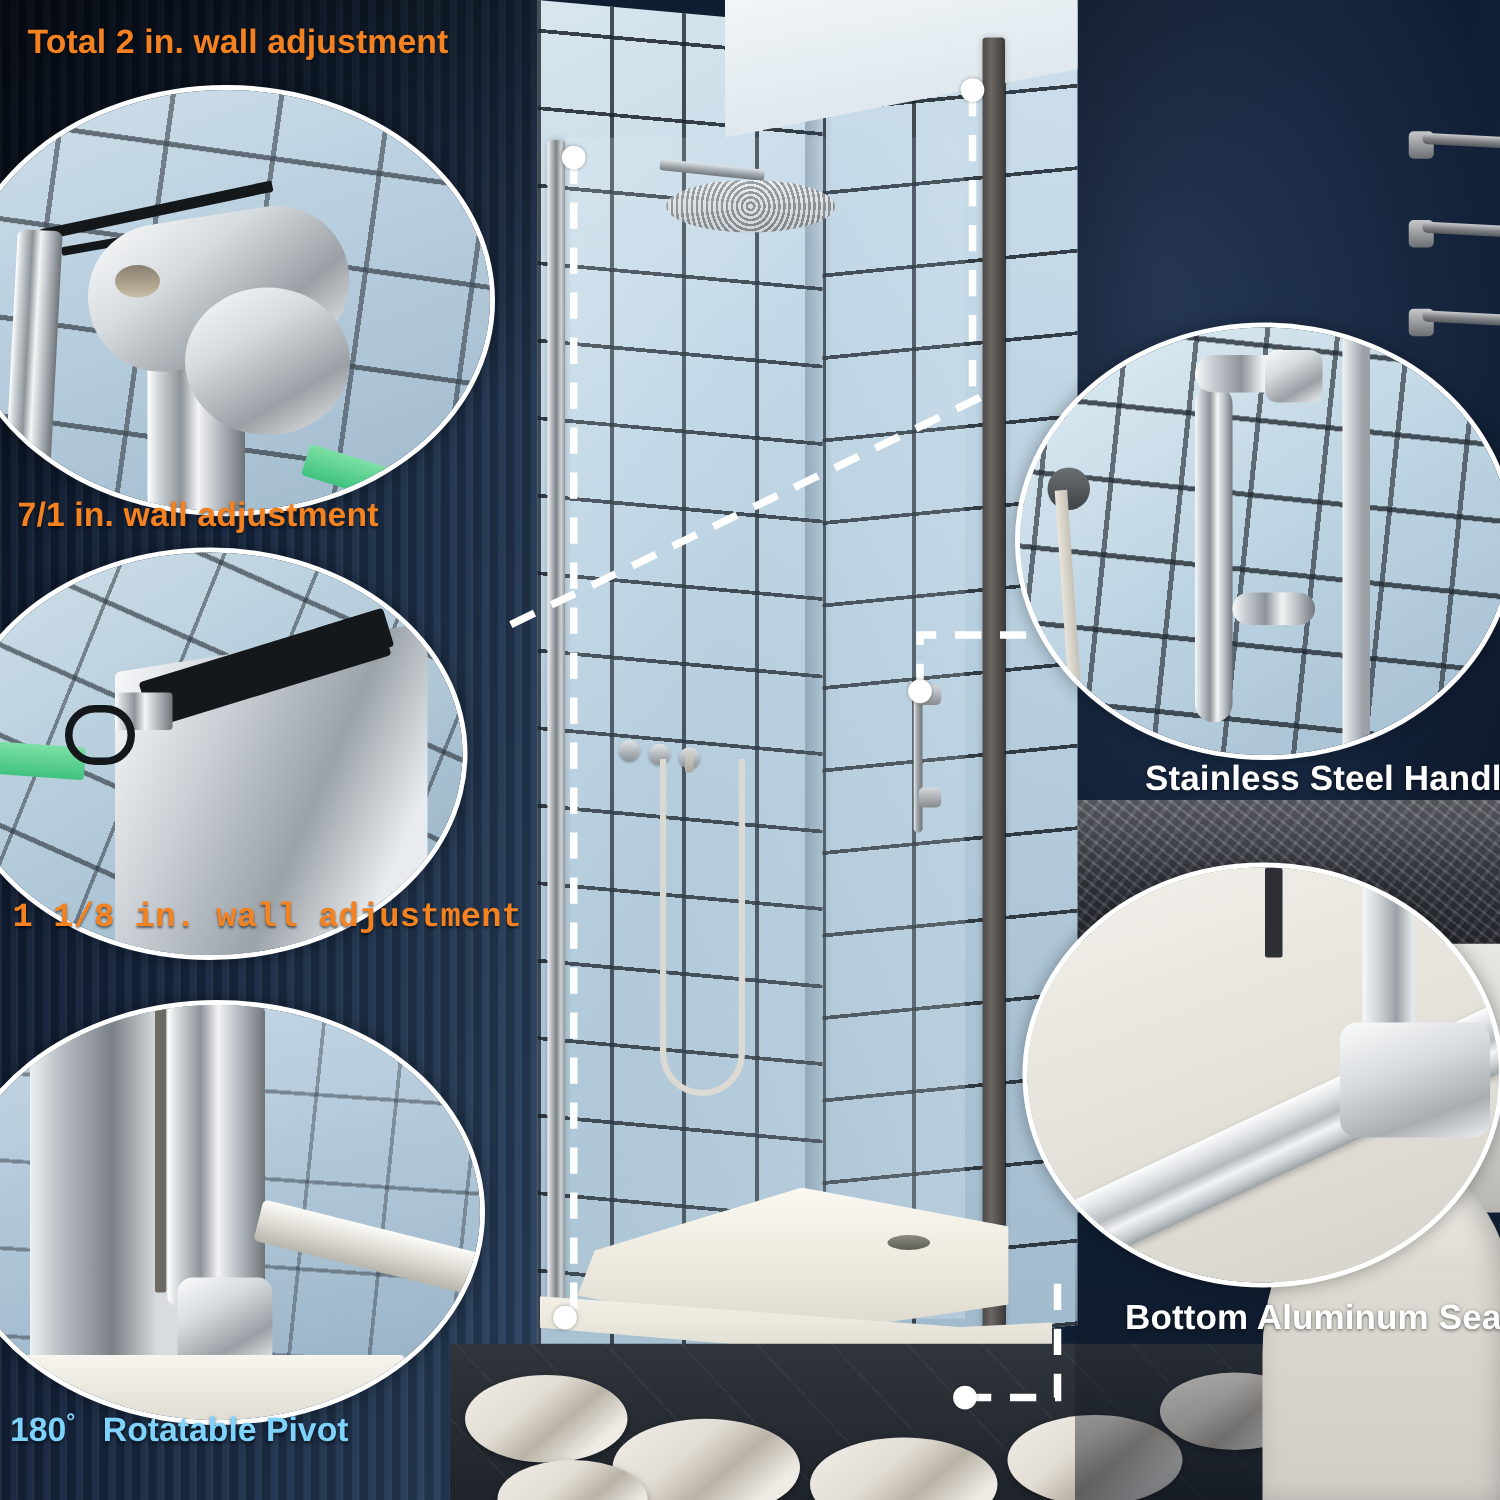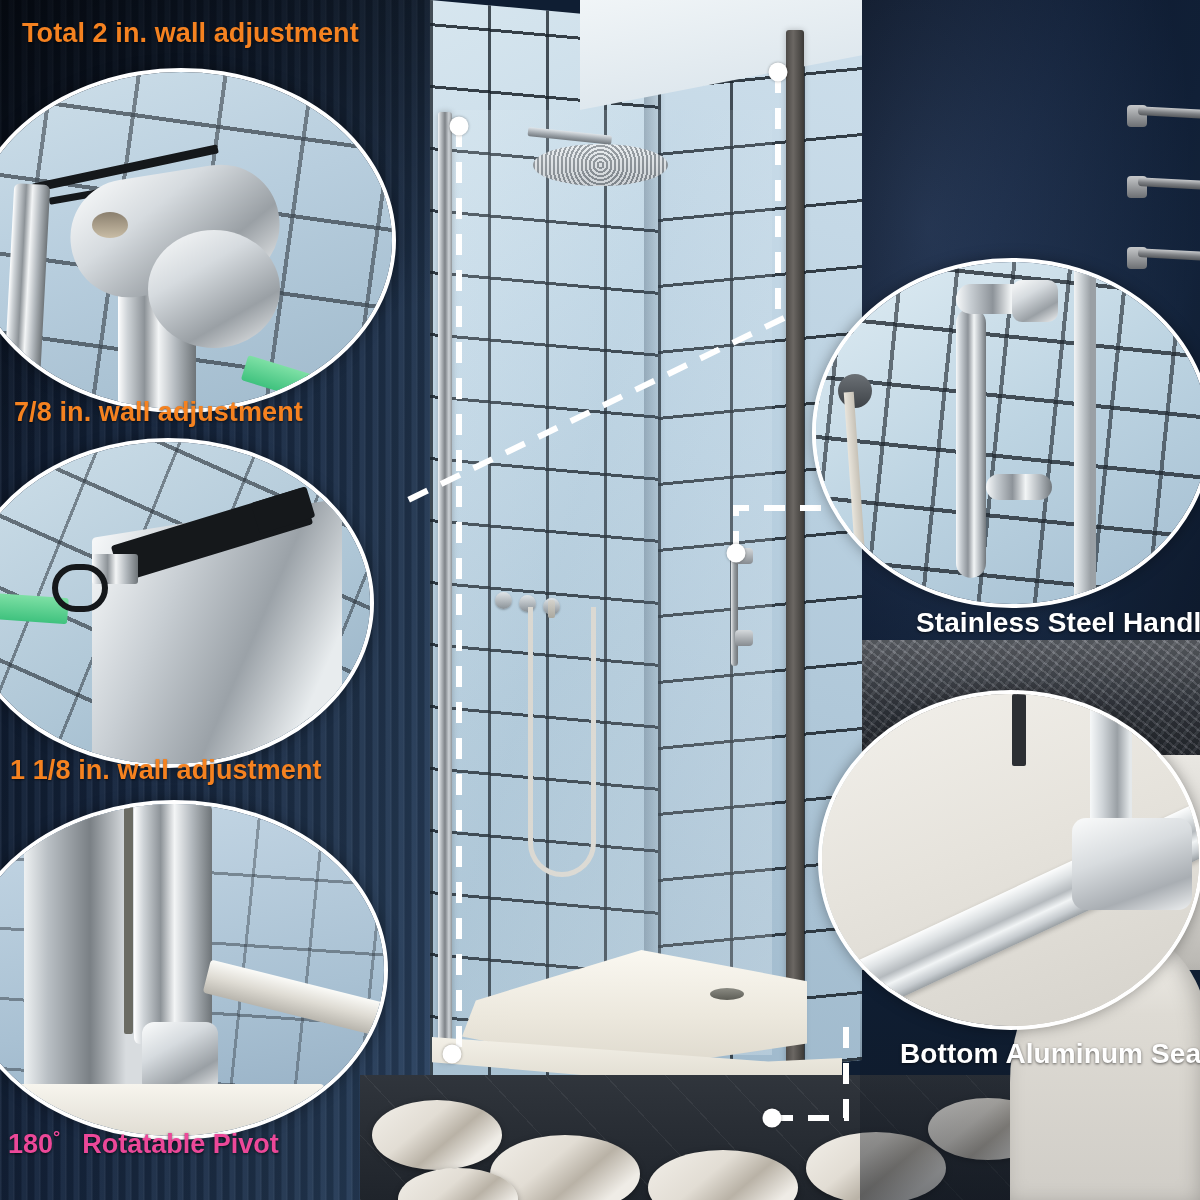--- a/index.html
+++ b/index.html
@@ -248,21 +248,21 @@
   .banner.orange{
     color:#f58220;font-size:27px;font-weight:bold;
     text-shadow:0 1px 2px rgba(0,0,0,.55);
   }
   .banner.white{
     color:#ffffff;font-size:27px;font-weight:bold;
     text-shadow:0 1px 3px rgba(0,0,0,.6);
   }
   .banner.white.big{font-size:28px;}
   .pivot-label{
-    position:absolute;left:8px;top:1118px;color:#ec4899;font-weight:bold;
+    position:absolute;left:8px;top:1118px;color:#7dd3fc;font-weight:bold;
     font-size:27px;line-height:38px;text-shadow:0 1px 3px rgba(0,0,0,.65);
   }
   .pivot-label .deg{font-size:18px;vertical-align:super;}
   .pivot-label .gap{display:inline-block;width:22px;}
 </style>
 </head>
 <body>
 
 <div id="stage">
 
@@ -419,24 +419,24 @@
                   background:linear-gradient(160deg,#fafbfb,#d8dcdf 40%,#a9aeb3 75%,#edeff0 100%);"></div>
       <div class="blackbar" style="left:190px;top:0px;width:14px;height:72px;background:#2c2f33;"></div>
     </div>
   </div>
 
   <div class="banner orange" style="left:22px;top:18px;">
     <span>Total 2 in. wall adjustment</span>
   </div>
 
   <div class="banner orange" style="left:14px;top:397px;">
-    <span>7/8 in. wall adjustment</span>
-  </div>
-
-  <div class="banner orange" style="left:10px;top:755px;">
+    <span>7/1 in. wall adjustment</span>
+  </div>
+
+  <div class="banner orange" style="left:10px;top:720px;font-family:Liberation Mono, monospace;">
     <span>1 1/8 in. wall adjustment</span>
   </div>
 
   <div class="pivot-label">
     <div>
       <span>180</span><span class="deg">°</span><span class="gap"></span><span>Rotatable Pivot</span>
     </div>
   </div>
 
   <div class="banner white big" style="left:916px;top:607px;">

